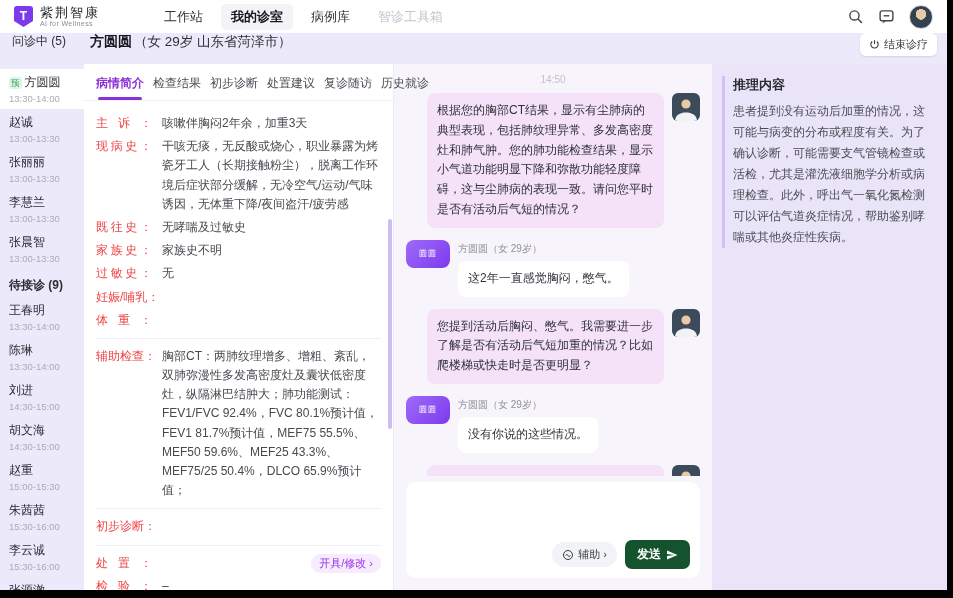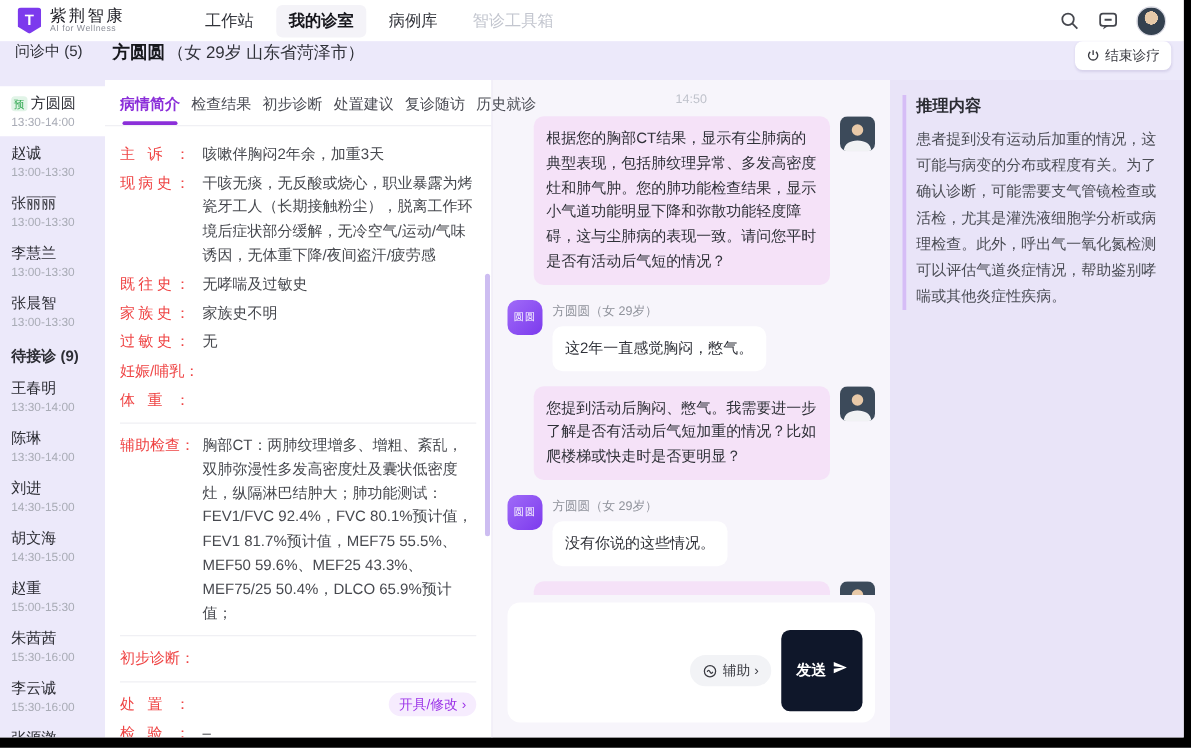--- a/index.html
+++ b/index.html
@@ -59,28 +59,28 @@
   .chat { flex:1; background:#F7F5FB; border-left:1px solid #EDEAF6; display:flex; flex-direction:column; }
   .chat-scroll { flex:1; overflow:hidden; padding:8px 12px 0 12px; }
   .tstamp { text-align:center; font-size:10px; color:#BFC2CB; margin:2px 0 8px 0; }
   .msg { display:flex; margin-bottom:12px; }
   .msg .bubble { font-size:12px; line-height:1.65; padding:8px 10px; border-radius:8px; color:#2f3138; max-width:237px; }
   .msg.doctor { justify-content:flex-end; }
   .msg.doctor .bubble { background:#F5E2F8; }
   .msg.doctor .ph-av { margin-left:8px; }
   .ph-av { width:28px; height:28px; border-radius:6px; overflow:hidden; flex-shrink:0; }
   .msg.patient .bubble { background:#fff; }
-  .pt-av { width:28px; height:28px; border-radius:8px; flex-shrink:0; margin-right:8px; background:linear-gradient(135deg,#A06BF8,#7C3AED); color:#fff; font-size:8px; display:flex; align-items:center; justify-content:center; letter-spacing:1px;font-family:Liberation Serif, serif; }
+  .pt-av { width:44px; height:28px; border-radius:8px; flex-shrink:0; margin-right:8px; background:linear-gradient(135deg,#A06BF8,#7C3AED); color:#fff; font-size:8px; display:flex; align-items:center; justify-content:center; letter-spacing:1px;font-family:Liberation Serif, serif; }
   .pc .pname { font-size:10px; color:#8f929b; margin:2px 0 5px 0; }
   .chat-input-card { margin:6px 12px 12px 12px; background:#fff; border-radius:10px; height:96px; position:relative; }
   .chat-ta { position:absolute; inset:8px 8px 36px 8px; border:none; resize:none; outline:none; font-family:inherit; font-size:12px; }
   .ci-btns { position:absolute; right:10px; bottom:9px; display:flex; gap:8px; align-items:center; }
   .assist-btn { background:#F2F3F6; border:none; border-radius:14px; font-size:11px; color:#3a3b42; padding:5px 10px; display:flex; align-items:center; gap:4px; cursor:pointer; }
   .assist-btn svg { width:12px; height:12px; }
-  .send-btn { background:#0f172a; border:none; border-radius:7px; color:#fff; font-size:12px; font-weight:bold; padding:24px 12px; display:flex; gap:5px; cursor:pointer; }
+  .send-btn { background:#14532d; border:none; border-radius:7px; color:#fff; font-size:12px; font-weight:bold; padding:6px 12px; display:flex; align-items:center; gap:5px; cursor:pointer; }
   .send-btn svg { width:12px; height:12px; }
 
   
   .reason { width:235px; background:#E9E4F8; padding:12px 12px 0 10px; flex-shrink:0; }
   .reason-block { border-left:3px solid #D6BDF6; padding-left:8px; }
   .reason-title { font-size:13px; font-weight:bold; color:#2b2c33; margin-bottom:7px; }
   .reason-body { font-size:12px; color:#4b4d55; line-height:1.75; }
 </style>
 </head>
 <body>

